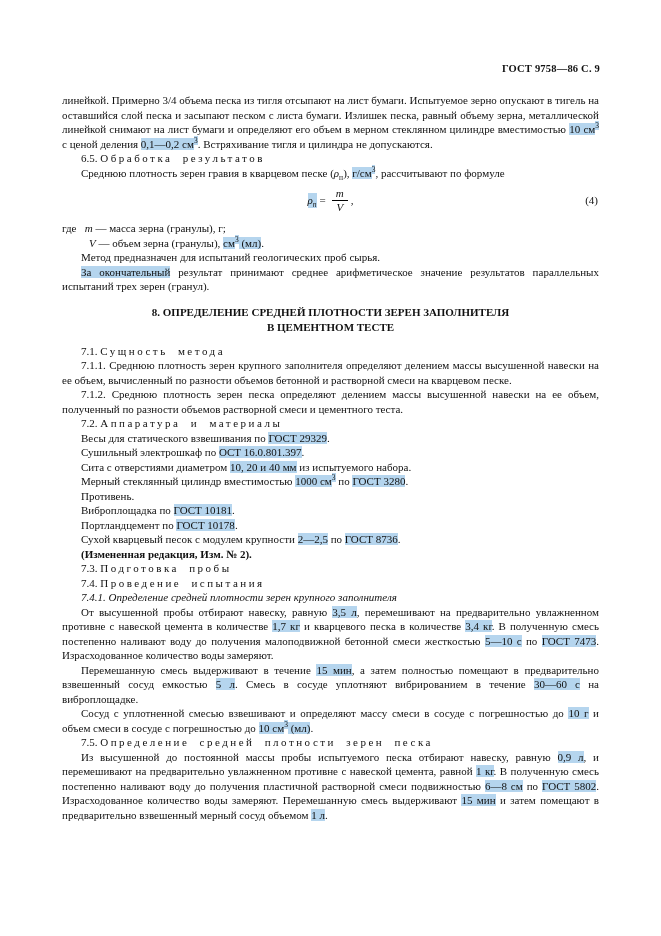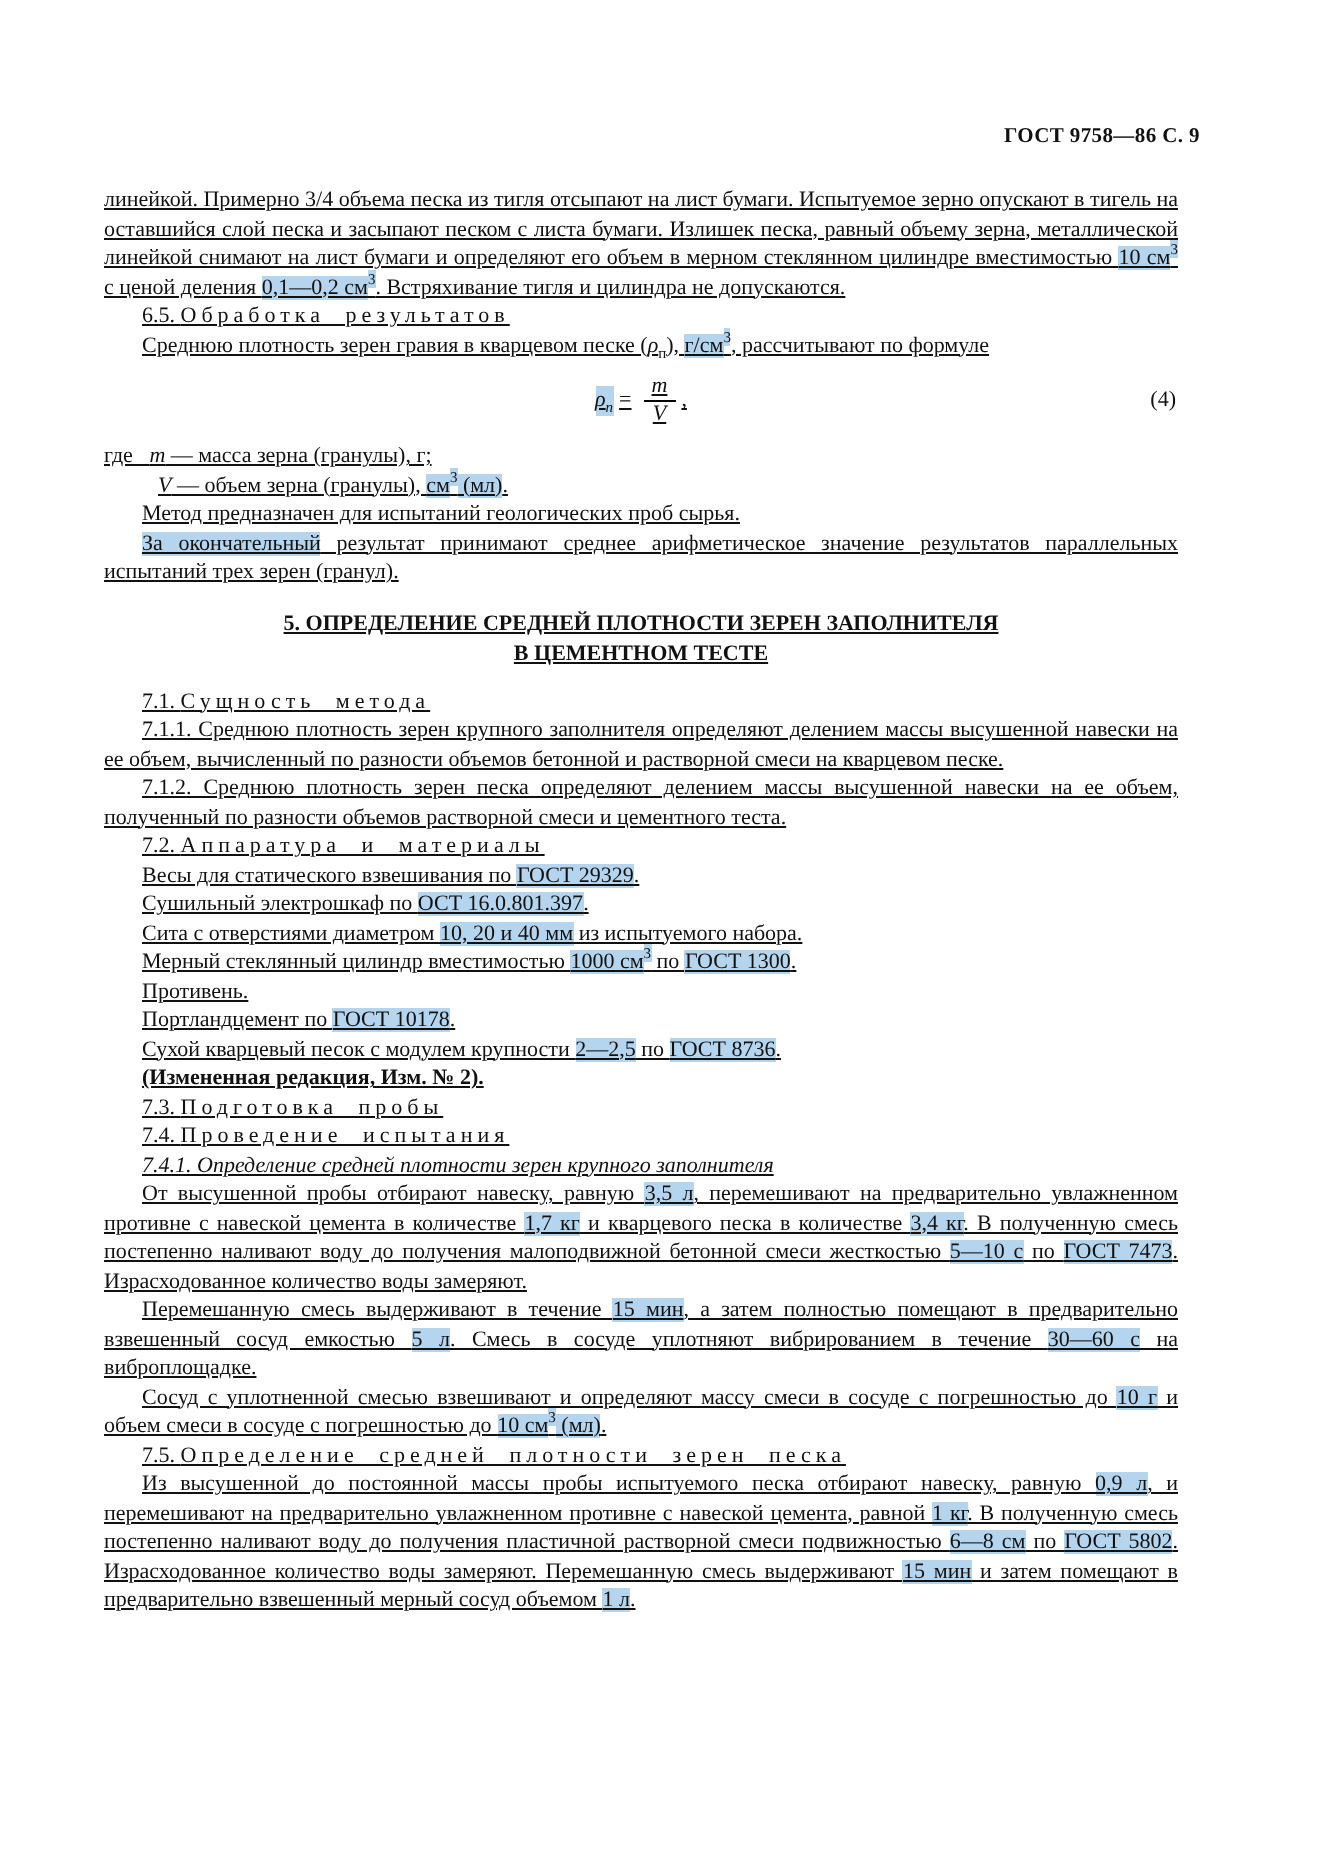--- a/index.html
+++ b/index.html
@@ -12,22 +12,22 @@
     font-size: 11px;
     color: #111;
     overflow: hidden;
     border-radius: 21px;
   }
   .header {
     position: absolute; top: 63px; right: 61px;
     font-weight: bold; font-size: 10.5px; letter-spacing: 0.2px;
   }
   .body {
-    position: absolute; left: 52px; top: 93px; width: 537px;
-    text-align: justify; line-height: 14.5px; text-decoration: underline;
+    position: absolute; left: 62px; top: 93px; width: 537px;
+    text-align: justify; line-height: 14.5px;
   }
   .p { text-indent: 19px; margin: 0; }
   .noindent { text-indent: 0; }
   .where2 { text-indent: 27px; }
   .b { font-weight: bold; }
   .i { font-style: italic; }
   .sp { letter-spacing: 2.5px; word-spacing: 5px; }
   .hl { background-color: var(--hl-color, #b5d5ee); }
   sup, sub { line-height: 0; font-size: 7.5px; }
   .title {
@@ -63,32 +63,33 @@
           <span class="den">V</span>
         </span>
         <span> ,</span>
         <span class="label">(4)</span>
       </div>
       <div class="p noindent"><span>где&nbsp;&nbsp;&nbsp;</span><span class="i">m</span><span> — масса зерна (гранулы), г;</span></div>
       <div class="p where2"><span class="i">V</span><span> — объем зерна (гранулы), </span><span class="hl">см</span><sup class="hl">3</sup><span class="hl"> (мл)</span><span>.</span></div>
       <div class="p"><span>Метод предназначен для испытаний геологических проб сырья.</span></div>
       <div class="p"><span class="hl">За окончательный</span><span> результат принимают среднее арифметическое значение результатов параллельных испытаний трех зерен (гранул).</span></div>
       <div class="title">
-        <div>5. ОПРЕДЕЛЕНИЕ СРЕДНЕЙ ПЛОТНОСТИ ЗЕРЕН ЗАПОЛНИТЕЛЯ</div>
+        <div>8. ОПРЕДЕЛЕНИЕ СРЕДНЕЙ ПЛОТНОСТИ ЗЕРЕН ЗАПОЛНИТЕЛЯ</div>
         <div>В ЦЕМЕНТНОМ ТЕСТЕ</div>
       </div>
       <div class="p"><span>7.1. </span><span class="sp">Сущность метода</span></div>
       <div class="p"><span>7.1.1. Среднюю плотность зерен крупного заполнителя определяют делением массы высушенной навески на ее объем, вычисленный по разности объемов бетонной и растворной смеси на кварцевом песке.</span></div>
       <div class="p"><span>7.1.2. Среднюю плотность зерен песка определяют делением массы высушенной навески на ее объем, полученный по разности объемов растворной смеси и цементного теста.</span></div>
       <div class="p"><span>7.2. </span><span class="sp">Аппаратура и материалы</span></div>
       <div class="p"><span>Весы для статического взвешивания по </span><span class="hl">ГОСТ 29329</span><span>.</span></div>
       <div class="p"><span>Сушильный электрошкаф по </span><span class="hl">ОСТ 16.0.801.397</span><span>.</span></div>
       <div class="p"><span>Сита с отверстиями диаметром </span><span class="hl">10, 20 и 40 мм</span><span> из испытуемого набора.</span></div>
-      <div class="p"><span>Мерный стеклянный цилиндр вместимостью </span><span class="hl">1000 см</span><sup class="hl">3</sup><span> по </span><span class="hl">ГОСТ 1300</span><span>.</span></div>
+      <div class="p"><span>Мерный стеклянный цилиндр вместимостью </span><span class="hl">1000 см</span><sup class="hl">3</sup><span> по </span><span class="hl">ГОСТ 3280</span><span>.</span></div>
       <div class="p"><span>Противень.</span></div>
+      <div class="p"><span>Виброплощадка по </span><span class="hl">ГОСТ 10181</span><span>.</span></div>
       <div class="p"><span>Портландцемент по </span><span class="hl">ГОСТ 10178</span><span>.</span></div>
       <div class="p"><span>Сухой кварцевый песок с модулем крупности </span><span class="hl">2—2,5</span><span> по </span><span class="hl">ГОСТ 8736</span><span>.</span></div>
       <div class="p"><span class="b">(Измененная редакция, Изм. № 2).</span></div>
       <div class="p"><span>7.3. </span><span class="sp">Подготовка пробы</span></div>
       <div class="p"><span>7.4. </span><span class="sp">Проведение испытания</span></div>
       <div class="p"><span class="i">7.4.1. </span><span class="i">Определение средней плотности зерен крупного заполнителя</span></div>
       <div class="p"><span>От высушенной пробы отбирают навеску, равную </span><span class="hl">3,5 л</span><span>, перемешивают на предварительно увлажненном противне с навеской цемента в количестве </span><span class="hl">1,7 кг</span><span> и кварцевого песка в количестве </span><span class="hl">3,4 кг</span><span>. В полученную смесь постепенно наливают воду до получения малоподвижной бетонной смеси жесткостью </span><span class="hl">5—10 с</span><span> по </span><span class="hl">ГОСТ 7473</span><span>. Израсходованное количество воды замеряют.</span></div>
       <div class="p"><span>Перемешанную смесь выдерживают в течение </span><span class="hl">15 мин</span><span>, а затем полностью помещают в предварительно взвешенный сосуд емкостью </span><span class="hl">5 л</span><span>. Смесь в сосуде уплотняют вибрированием в течение </span><span class="hl">30—60 с</span><span> на виброплощадке.</span></div>
       <div class="p"><span>Сосуд с уплотненной смесью взвешивают и определяют массу смеси в сосуде с погрешностью до </span><span class="hl">10 г</span><span> и объем смеси в сосуде с погрешностью до </span><span class="hl">10 см</span><sup class="hl">3</sup><span class="hl"> (мл)</span><span>.</span></div>
       <div class="p"><span>7.5. </span><span class="sp">Определение средней плотности зерен песка</span></div>

